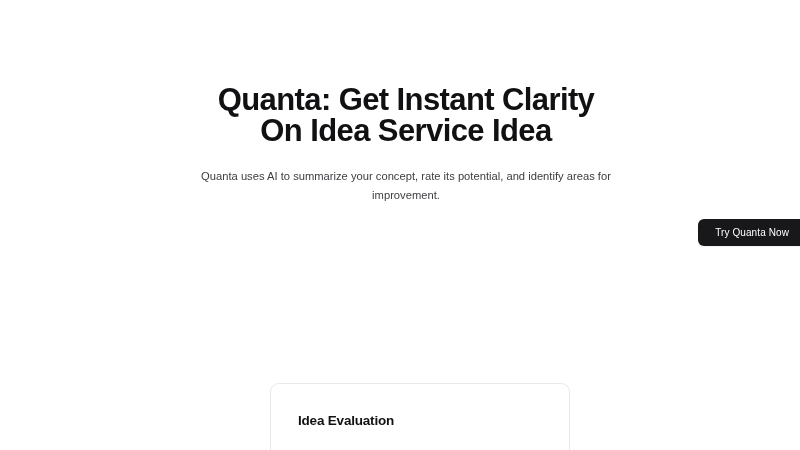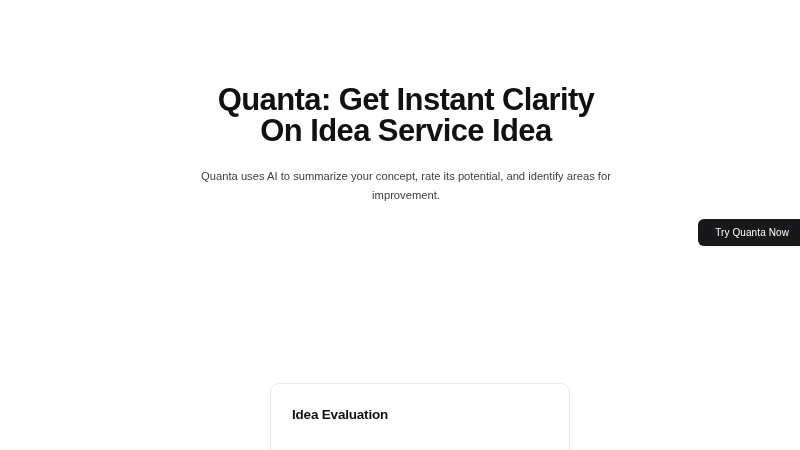--- a/index.html
+++ b/index.html
@@ -92,21 +92,21 @@
     background: #ffffff;
     border: 1px solid #e9e9ec;
     border-bottom: none;
     border-radius: 9px 9px 0 0;
     box-sizing: border-box;
     padding: 16px 15px 0 15px;
     box-shadow: 0 1px 2px rgba(16,16,20,0.035);
   }
 
   .eval-card-title {
-    margin: 6px;
+    margin: 12px;
     font-size: 13.5px;
     line-height: 18px;
     font-weight: 700;
     letter-spacing: -0.2px;
     color: #121214;
   }
 
   .eval-field-label {
     margin-top: 15px;
     font-size: 10.5px;

